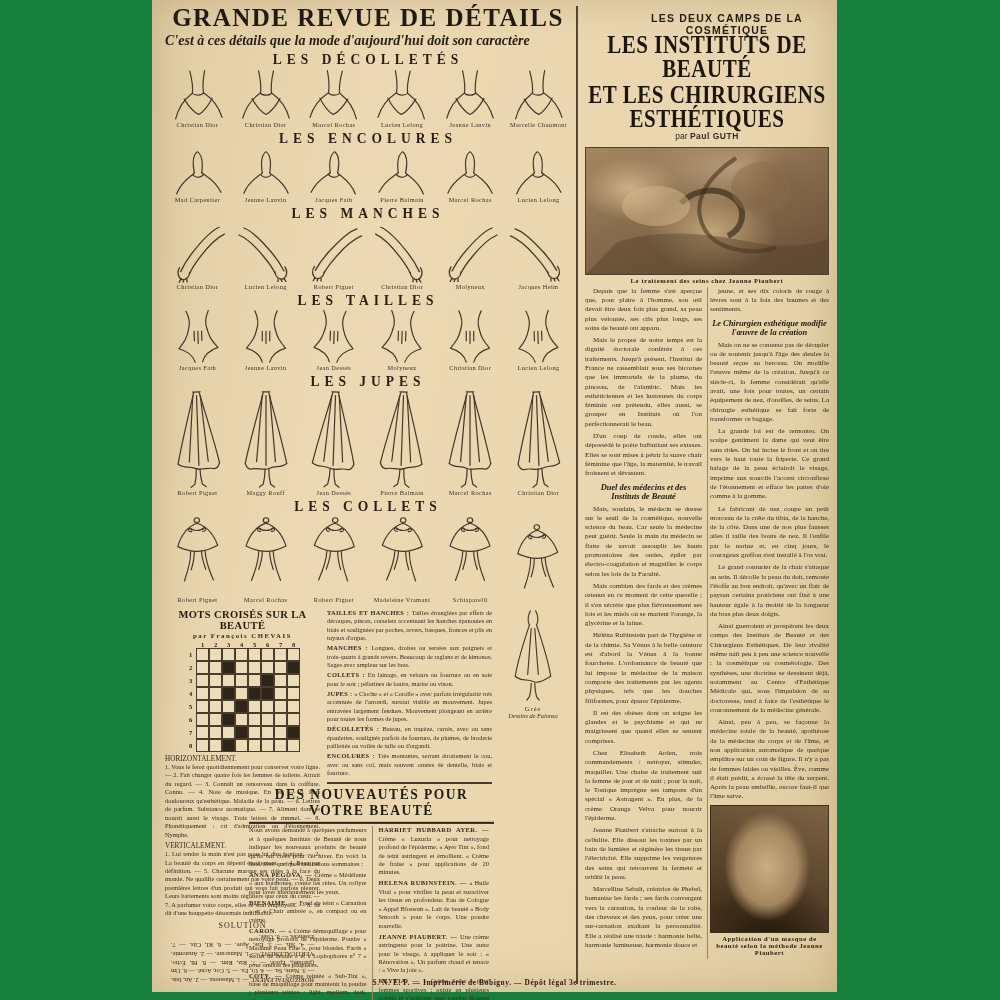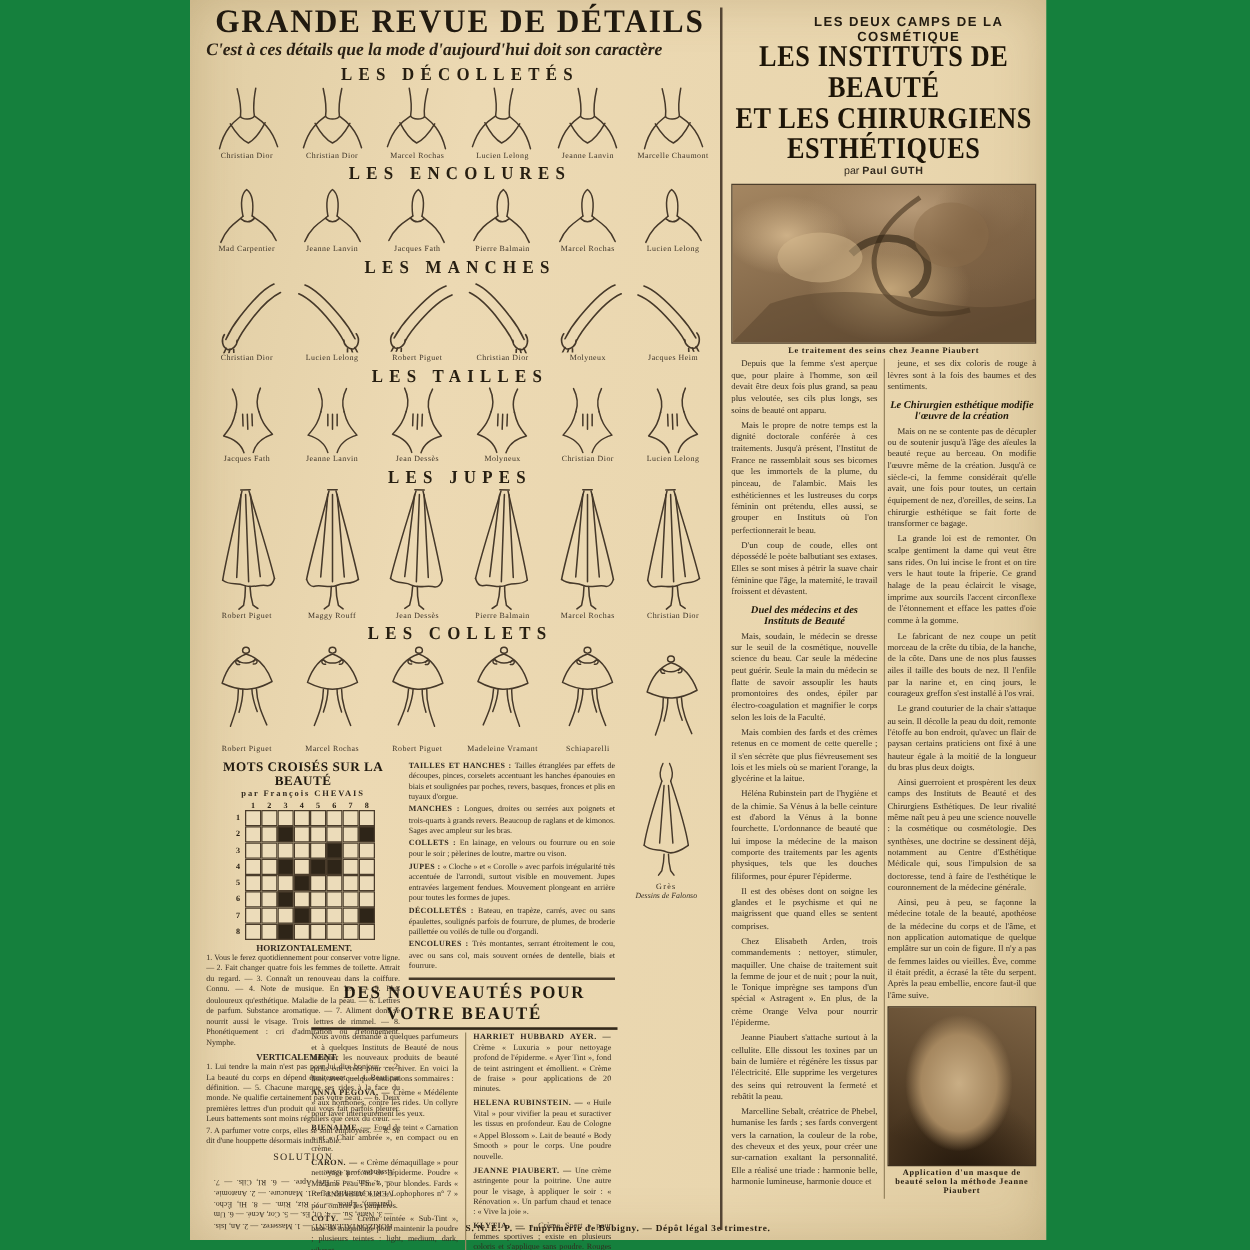--- a/index.html
+++ b/index.html
@@ -26,21 +26,21 @@
            overflow:hidden;}
 
   .bottomgrid{display:flex;margin-top:6px;}
   .xwordcol{width:155px;flex:none;}
   .xw-title{font-size:10.5px;font-weight:bold;text-align:center;letter-spacing:.4px;color:#211a10;}
   .xw-by{font-size:6.8px;font-weight:bold;text-align:center;letter-spacing:1.5px;margin:1px 0 2px;}
   .xwgrid{display:grid;margin:0 auto;width:max-content;}
   .cwnum{font-size:6.5px;font-weight:bold;display:flex;align-items:center;justify-content:center;color:#2a2115;}
   .cw{width:13px;height:13px;border:0.7px solid #4a3c2b;background:#ecdcba;box-sizing:border-box;}
   .cw.black{background:#2e2518;}
-  .clue-label{font-size:7.2px;font-weight:bold;margin-top:3px;margin-left:40px;}
+  .clue-label{font-size:7.2px;font-weight:normal;margin-top:3px;}
   .clue-text{font-size:6.4px;line-height:1.32;text-align:justify;}
   .sol-label{font-size:8px;font-weight:normal;text-align:center;letter-spacing:1px;margin-top:3px;}
   .sol-text{font-size:6.4px;line-height:1.35;transform:rotate(180deg);text-align:justify;margin-top:2px;padding:0 6px;}
 
   .detcol{flex:1;padding-left:7px;position:relative;}
   .det{font-size:6.4px;line-height:1.3;text-align:justify;margin:0 0 2px;width:165px;}
   .detlab{font-weight:bold;letter-spacing:.3px;}
   .gres-fig{position:absolute;right:2px;top:0;width:72px;text-align:center;}
   .gres-fig svg{stroke:#46392a;fill:none;stroke-width:1.3;stroke-linecap:round;}
   .greslab{font-size:6.5px;letter-spacing:1px;}

